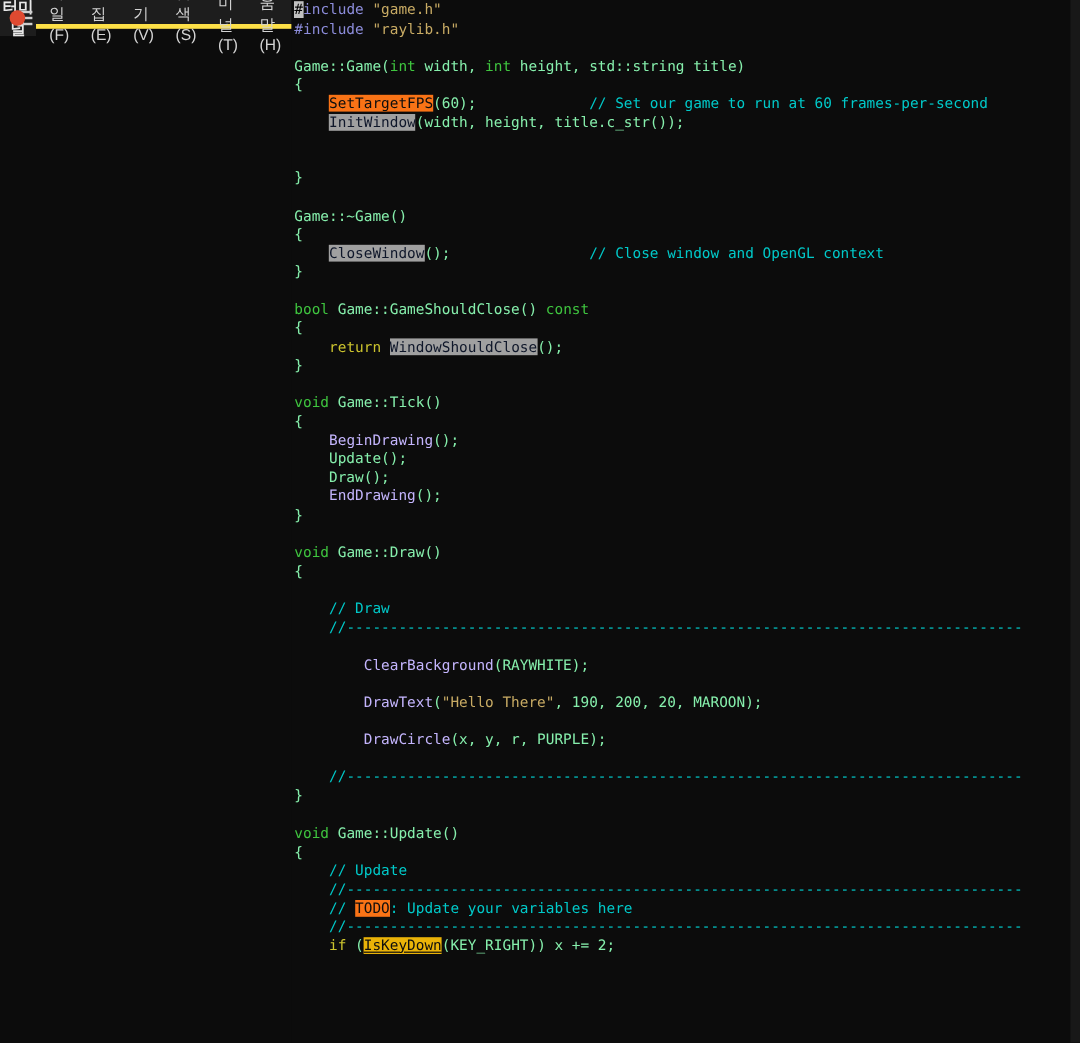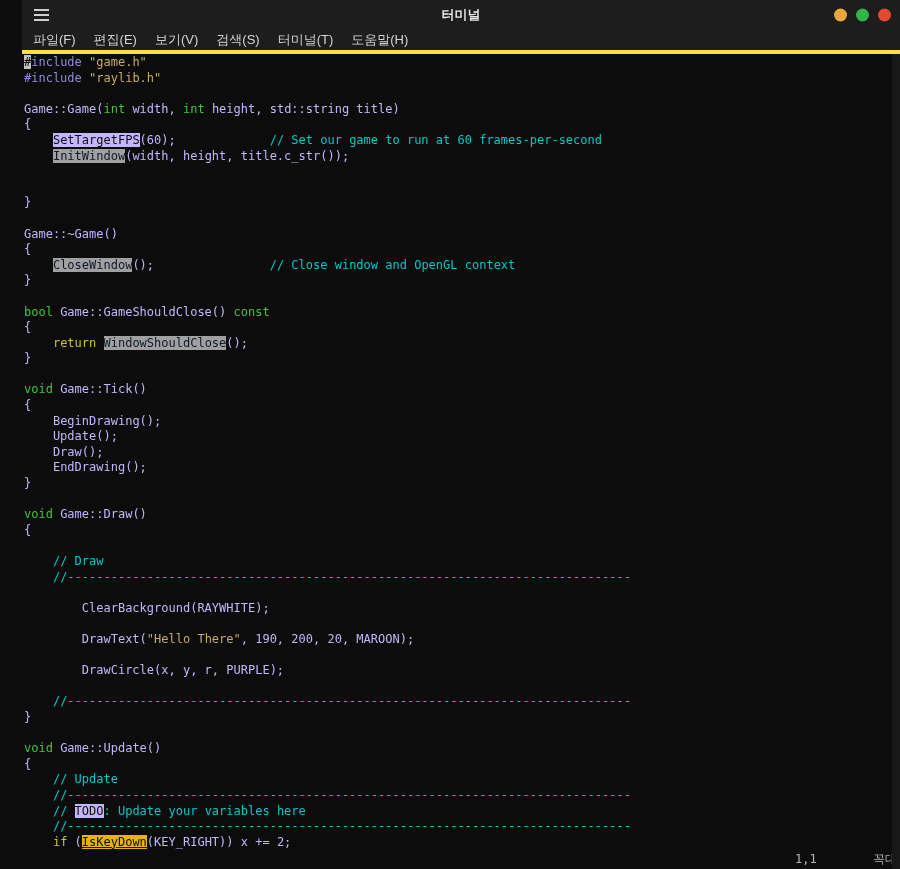--- a/index.html
+++ b/index.html
@@ -1,44 +1,44 @@
 <!DOCTYPE html>
 <html><head>
 <meta charset="utf-8">
 <style>
   * { margin:0; padding:0; box-sizing:border-box; }
   html,body { width:900px; height:869px; background:#0c0c0c; overflow:hidden; }
-  .window { width:900px; height:869px; display:flex; flex-direction:column; font-family:"Liberation Sans", sans-serif;padding-left:22px; }
+  .window { width:900px; height:869px; display:flex; font-family:"Liberation Sans", sans-serif; }
 
   
   .titlebar { flex:0 0 30px; height:30px; background:#1d1d1d; display:flex; align-items:center; position:relative; }
   .hamburger { position:absolute; left:12px; top:9px; display:flex; flex-direction:column; gap:3px; cursor:pointer; }
   .hamburger .bar { width:15px; height:2px; background:#cfcfcf; }
   .title { flex:1; text-align:center; color:#e8e8e8; font-weight:bold; font-size:13px; }
   .controls { position:absolute; right:9px; top:50%; transform:translateY(-50%); display:flex; gap:9px; }
   .wbtn { width:13px; height:13px; border-radius:50%; display:inline-block; cursor:pointer; }
 
   
   .menubar { flex:0 0 24px; height:24px; background:#1d1d1d; display:flex; align-items:center; padding-left:2px; border-bottom:4px solid #fde047; }
   .menu-item { color:#d4d4d4; font-size:13px; padding:3px 9px; cursor:default; }
 
   
   .terminal { flex:1; background:#0c0c0c; position:relative; font-family:"DejaVu Sans Mono", monospace; font-size:12px; line-height:15.6px; overflow:hidden; }
   .code { padding:1px 0 0 2px; white-space:pre; }
   .line { min-height:15.6px; }
 
-  .tk-n   { color:#c4b5fd; }
+  .tk-n   { color:#86efac; }
   .tk-pre { color:#8d8ddb; }
   .tk-str { color:#c8ab64; }
   .tk-com { color:#00c9c9; }
   .tk-typ { color:#3fc53f;text-align:center; }
   .tk-stm { color:#ccc42e; }
   .tk-fn  { color:#c4b5fd; }
   .tk-cur { background:#c0c0c0; color:#000; }
-  .tk-hly { background:#c4b5fd; color:#0e0e0e;margin-top:48px; }
+  .tk-hly { background:#f97316; color:#0e0e0e;margin-top:48px; }
   .tk-hlg { background:#a0a0a0; color:#0f172a; }
   .tk-hlgr{ background:#eab308; color:#0e0e0e;text-decoration:underline; }
 
   .statusline { position:absolute; left:16px; right:0; bottom:1px; height:16px; color:#b5b5b5; font-size:12px; }
   .ruler    { position:absolute; left:757px; }
   .scrollpos{ position:absolute; left:835px; }
 
   .scrollbar { position:absolute; top:0; right:0; bottom:0; width:8px; background:#181818; }
 </style>
 </head>

